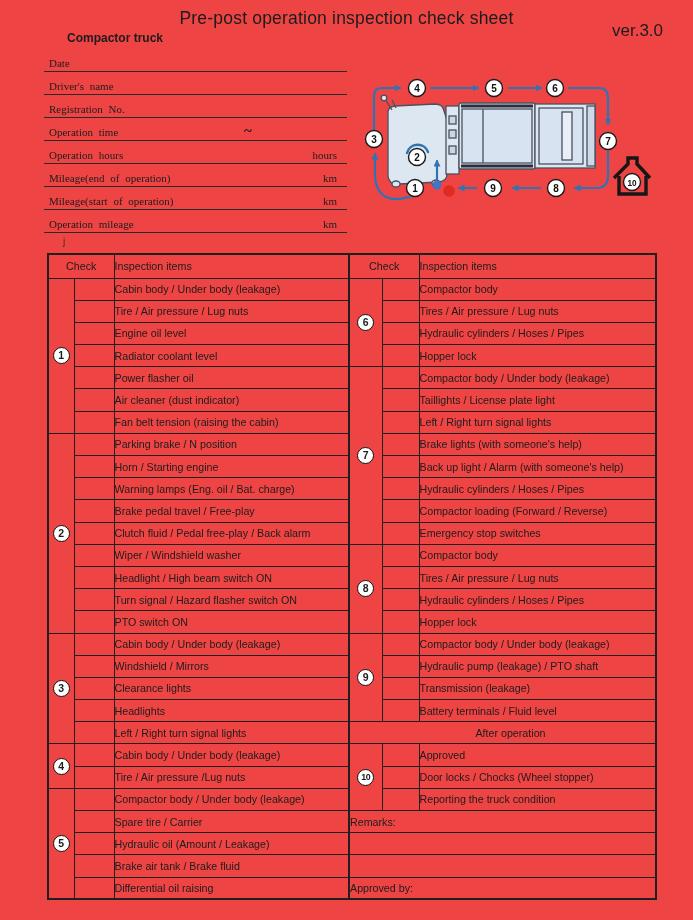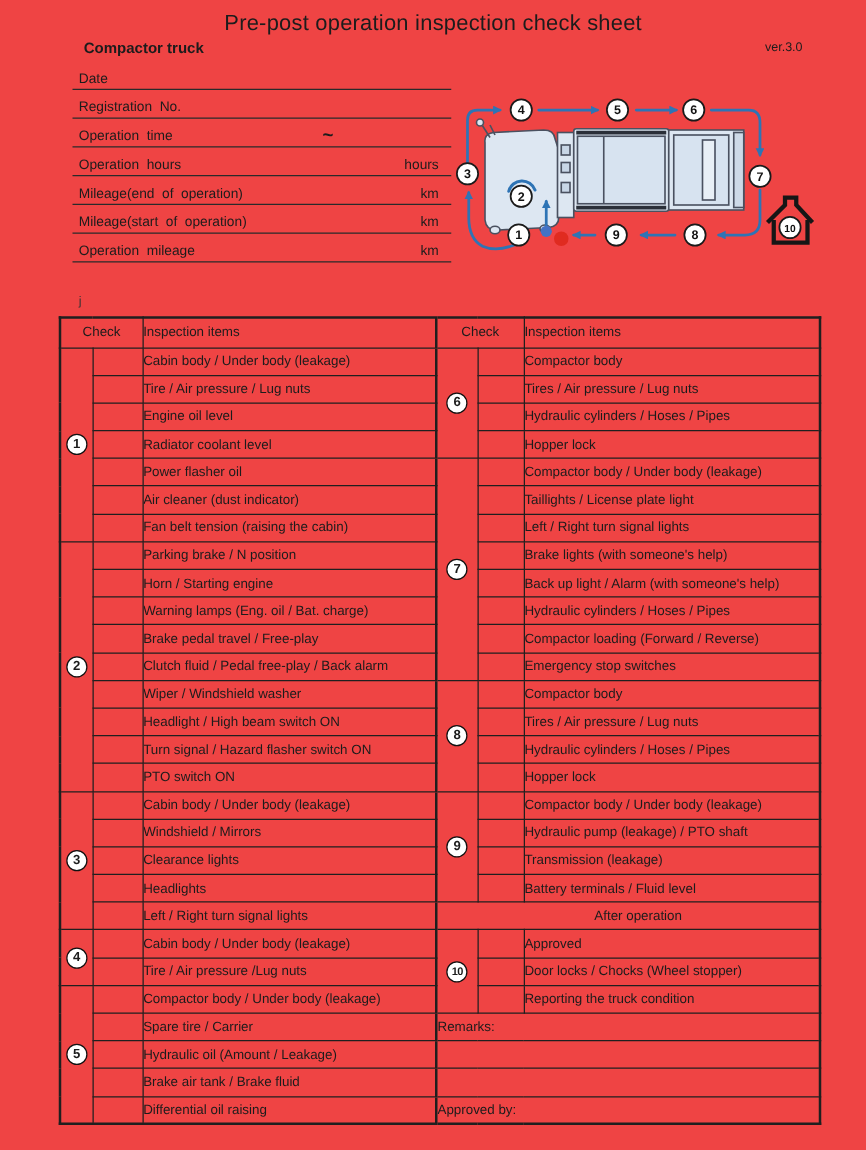--- a/index.html
+++ b/index.html
@@ -3,23 +3,23 @@
 <meta charset="utf-8">
 <style>
   * { margin:0; padding:0; box-sizing:border-box; }
   html,body { background:#ffffff; }
   body { font-family:"Liberation Sans","DejaVu Sans",sans-serif; color:#1c1c1c; }
   .page { position:relative; width:693px; height:920px; background:#ef4444; overflow:hidden; }
 
   .title { position:absolute; top:8px; left:0; width:693px; text-align:center;
            font-size:17.5px; letter-spacing:.2px; }
   .subtitle { position:absolute; top:31px; left:67px; font-size:12px; font-weight:bold; }
-  .version { position:absolute; top:33px; left:612px; font-size:10px; }
-
-  .form-fields { position:absolute; top:49px; left:58px; width:303px; }
+  .version { position:absolute; top:21px; left:612px; font-size:17px; }
+
+  .form-fields { position:absolute; top:49px; left:44px; width:303px;font-family:Liberation Serif, serif; }
   .ff-row { position:relative; height:23px; border-bottom:1.6px solid #2a2a2a;
             display:flex; align-items:flex-end; justify-content:space-between;
             padding:0 10px 2px 5px; }
   .ff-label { font-size:11px; word-spacing:3px; white-space:nowrap; }
   .ff-suffix { font-size:11px; }
   .ff-center { position:absolute; left:200px; bottom:0; font-size:15px; font-weight:bold; }
 
   .stray { position:absolute; top:236px; left:63px; font-size:10px; color:#333; }
 
   .diagram { position:absolute; top:72px; left:362px; width:330px; height:136px; }
@@ -48,20 +48,24 @@
 
 <div class="page">
 
   <div class="title">Pre-post operation inspection check sheet</div>
   <div class="subtitle">Compactor truck</div>
   <div class="version">ver.3.0</div>
 
   <div class="form-fields" id="form-fields">
       <div class="ff-row">
         <span class="ff-label">Date</span>
+        <span class="ff-suffix"></span>
+      </div>
+      <div class="ff-row">
+        <span class="ff-label">Driver's name</span>
         <span class="ff-suffix"></span>
       </div>
       <div class="ff-row">
         <span class="ff-label">Registration No.</span>
         <span class="ff-suffix"></span>
       </div>
       <div class="ff-row">
         <span class="ff-label">Operation time</span>
         <span class="ff-center">~</span>
         <span class="ff-suffix"></span>

